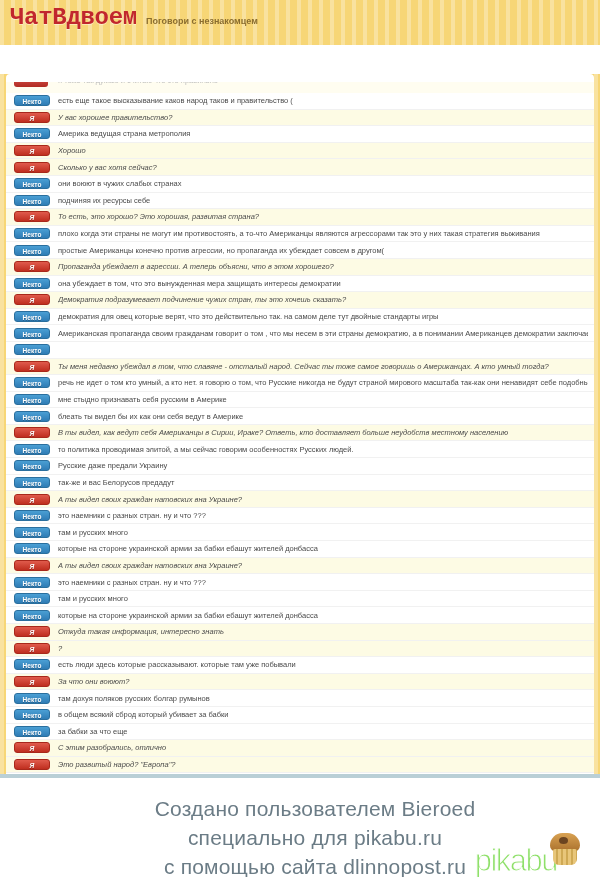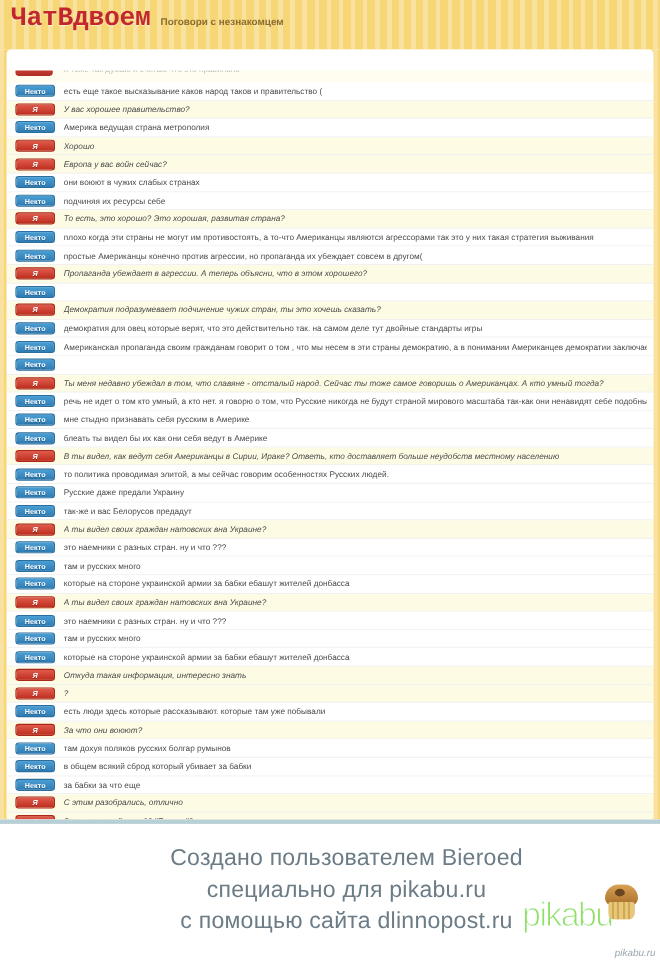--- a/index.html
+++ b/index.html
@@ -62,23 +62,24 @@
     );
     padding: 0 6px 0 6px;
     height: 700px;
     box-sizing: border-box;
   }
   .chat-panel {
     background: #ffffff;
     border-radius: 4px 4px 0 0;
     height: 100%;
     box-sizing: border-box;
-    padding: 19px 0 0 0;
+    padding: 8px 0 0 0;
     overflow: hidden;
     position: relative;
+    margin-top: 29px;
   }
 
   
   .top-stub {
     height: 11px;
     position: relative;
     overflow: hidden;
     background: #fffdf0;
   }
   .top-stub .stub-badge {
@@ -256,21 +257,21 @@
         <div class="msg them">
           <span class="badge them">Некто</span>
           <span class="msg-text">Америка ведущая страна метрополия</span>
         </div>
         <div class="msg me">
           <span class="badge me">Я</span>
           <span class="msg-text">Хорошо</span>
         </div>
         <div class="msg me">
           <span class="badge me">Я</span>
-          <span class="msg-text">Европа у вас войн сейчас?</span>
+          <span class="msg-text">Сколько у вас хотя сейчас?</span>
         </div>
         <div class="msg them">
           <span class="badge them">Некто</span>
           <span class="msg-text">они воюют в чужих слабых странах</span>
         </div>
         <div class="msg them">
           <span class="badge them">Некто</span>
           <span class="msg-text">подчиняя их ресурсы себе</span>
         </div>
         <div class="msg me">
@@ -284,20 +285,21 @@
         <div class="msg them">
           <span class="badge them">Некто</span>
           <span class="msg-text">простые Американцы конечно против агрессии, но пропаганда их убеждает совсем в другом(</span>
         </div>
         <div class="msg me">
           <span class="badge me">Я</span>
           <span class="msg-text">Пропаганда убеждает в агрессии. А теперь объясни, что в этом хорошего?</span>
         </div>
         <div class="msg them">
           <span class="badge them">Некто</span>
+          <span class="msg-text">она убеждает в том, что это вынужденная мера защищать интересы демократии</span>
         </div>
         <div class="msg me">
           <span class="badge me">Я</span>
           <span class="msg-text">Демократия подразумевает подчинение чужих стран, ты это хочешь сказать?</span>
         </div>
         <div class="msg them">
           <span class="badge them">Некто</span>
           <span class="msg-text">демократия для овец которые верят, что это действительно так. на самом деле тут двойные стандарты игры</span>
         </div>
         <div class="msg them">

